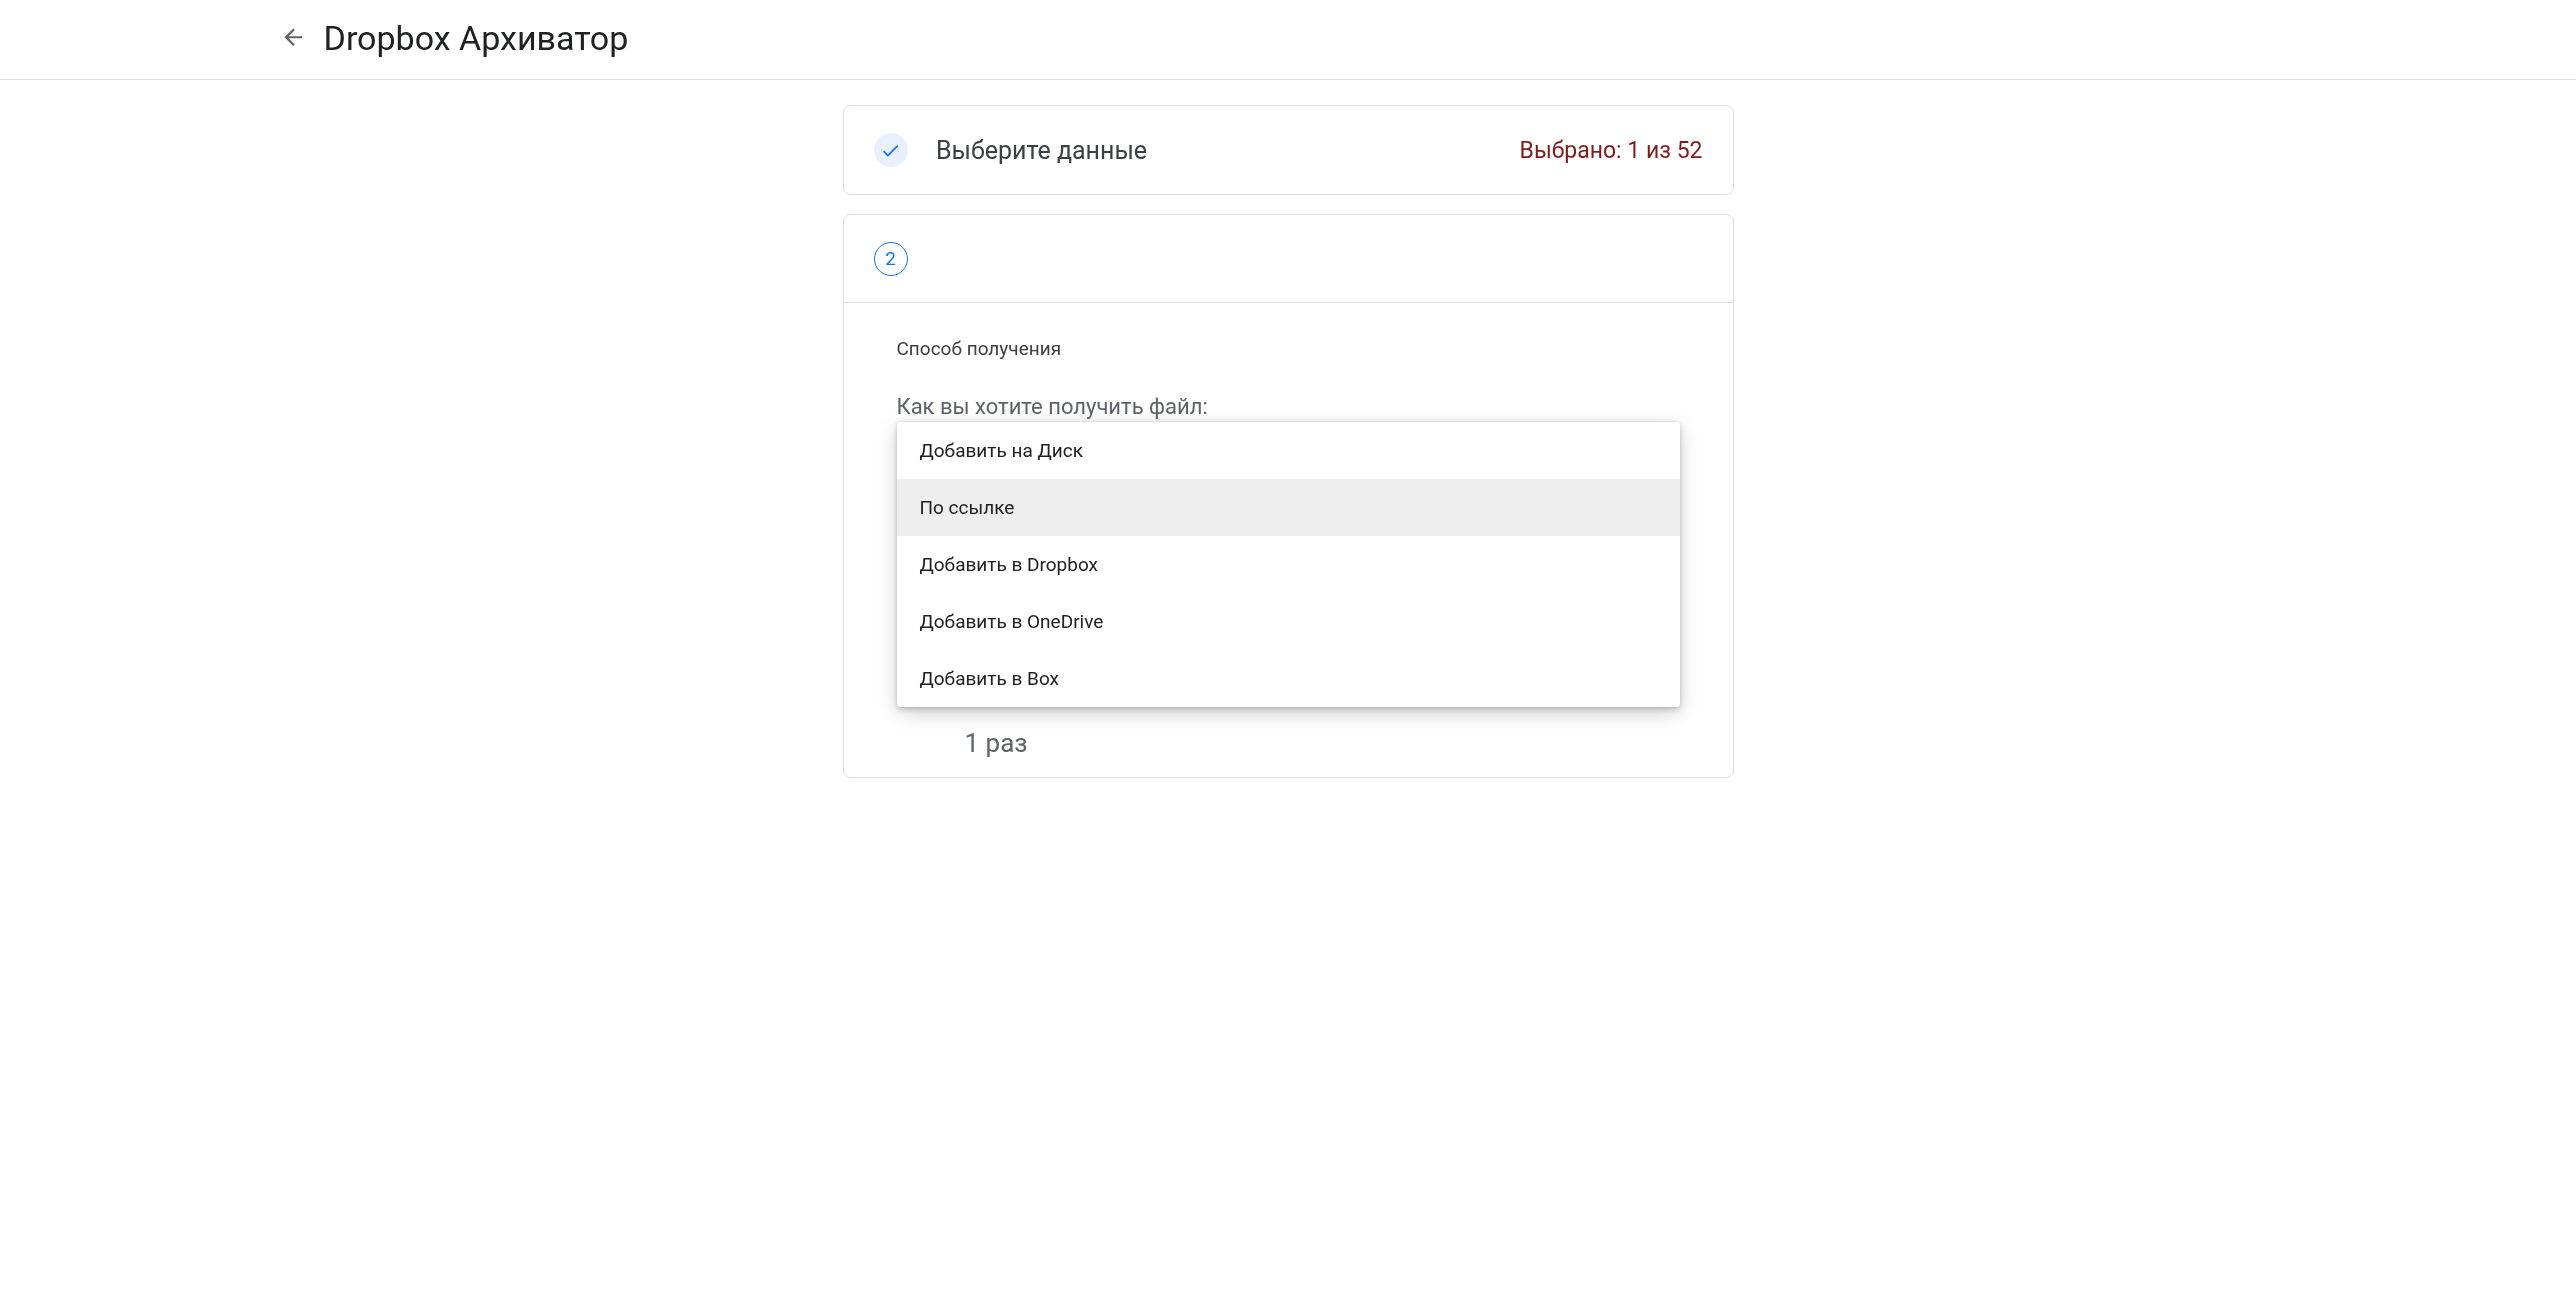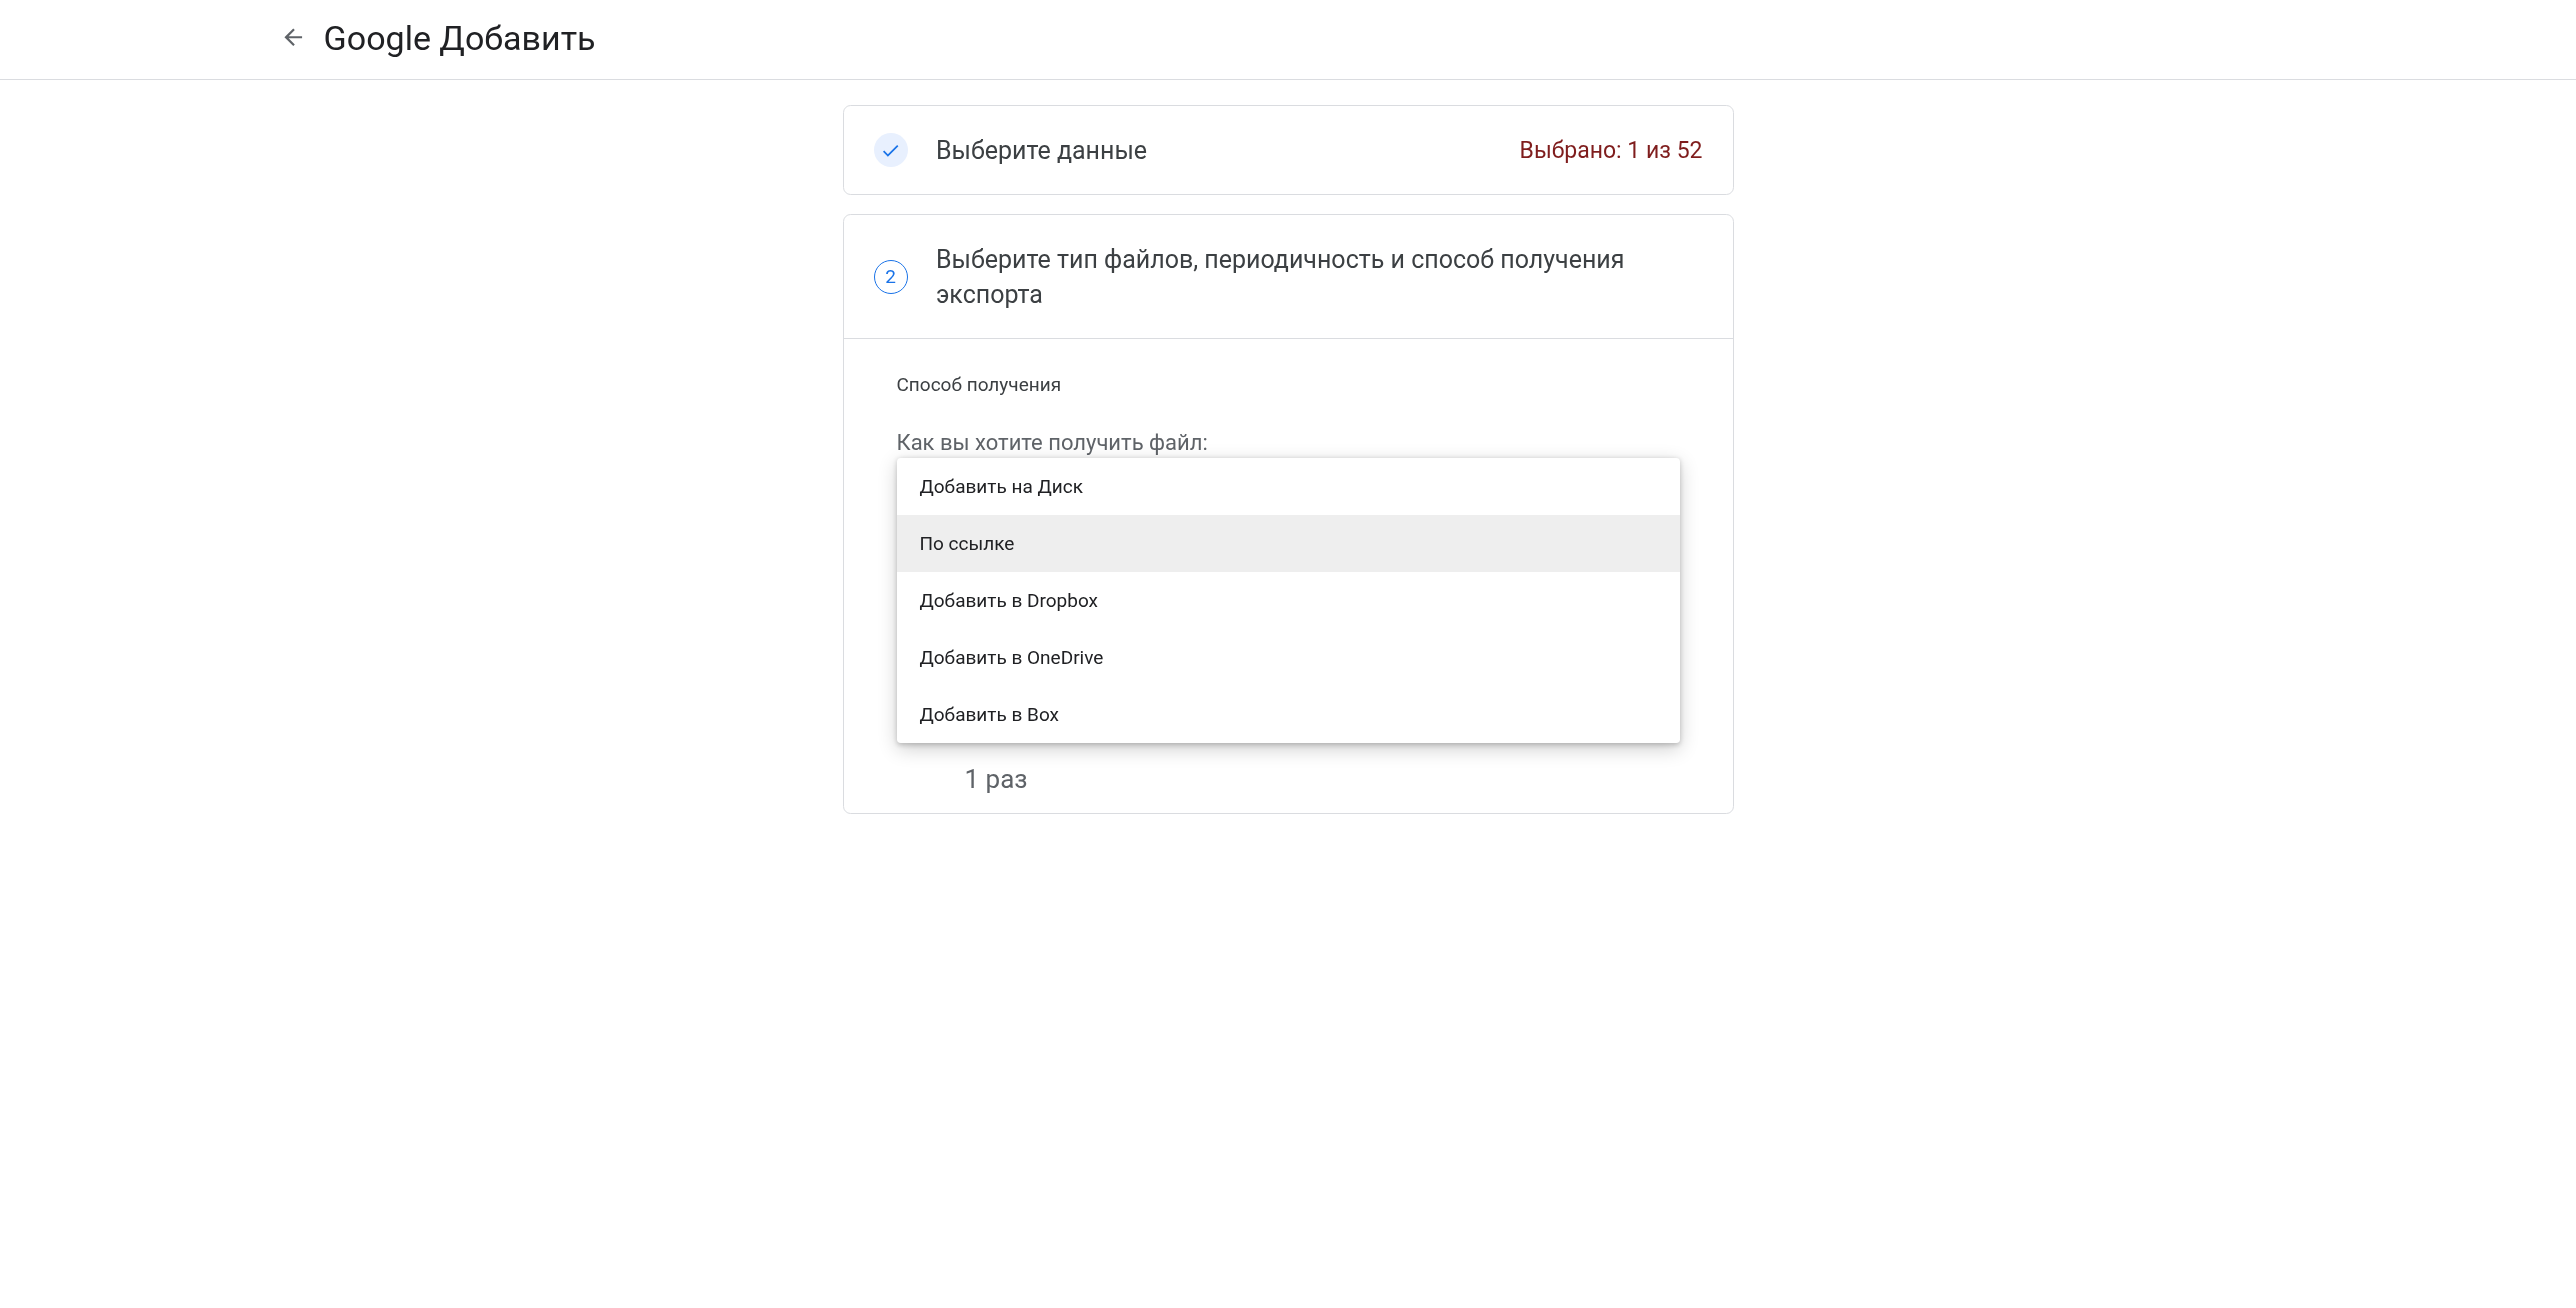--- a/index.html
+++ b/index.html
@@ -144,41 +144,40 @@
   </style>
 </head>
 <body>
 
 <div class="header">
   <div class="back-arrow">
     <svg viewBox="0 0 24 24">
         <path d="M20 11H7.83l5.59-5.59L12 4l-8 8 8 8 1.41-1.41L7.83 13H20v-2z"></path>
       </svg>
   </div>
-  <h1 class="page-title">Google Добавить</h1>
+  <h1 class="page-title">Dropbox Архиватор</h1>
 </div>
 
 <div class="content">
 
   <div class="card">
     <div class="card-header">
       <div class="step-check">
         <svg viewBox="0 0 24 24">
             <path d="M9 16.17L4.83 12l-1.42 1.41L9 19 21 7l-1.41-1.41z"></path>
           </svg>
       </div>
       <div class="step-title">Выберите данные</div>
       <div class="step-summary">Выбрано: 1 из 52</div>
     </div>
   </div>
 
   <div class="card">
     <div class="card-header">
       <div class="step-number">2</div>
-      <div class="step-title">Выберите тип файлов, периодичность и способ получения экспорта</div>
     </div>
     <div class="card-divider"></div>
     <div class="card-body">
       <div class="section-title">Способ получения</div>
       <div class="field-label">Как вы хотите получить файл:</div>
 
       <div class="dropdown-menu">
         <div class="dropdown-option">Добавить на Диск</div>
         <div class="dropdown-option selected">По ссылке</div>
         <div class="dropdown-option">Добавить в Dropbox</div>

